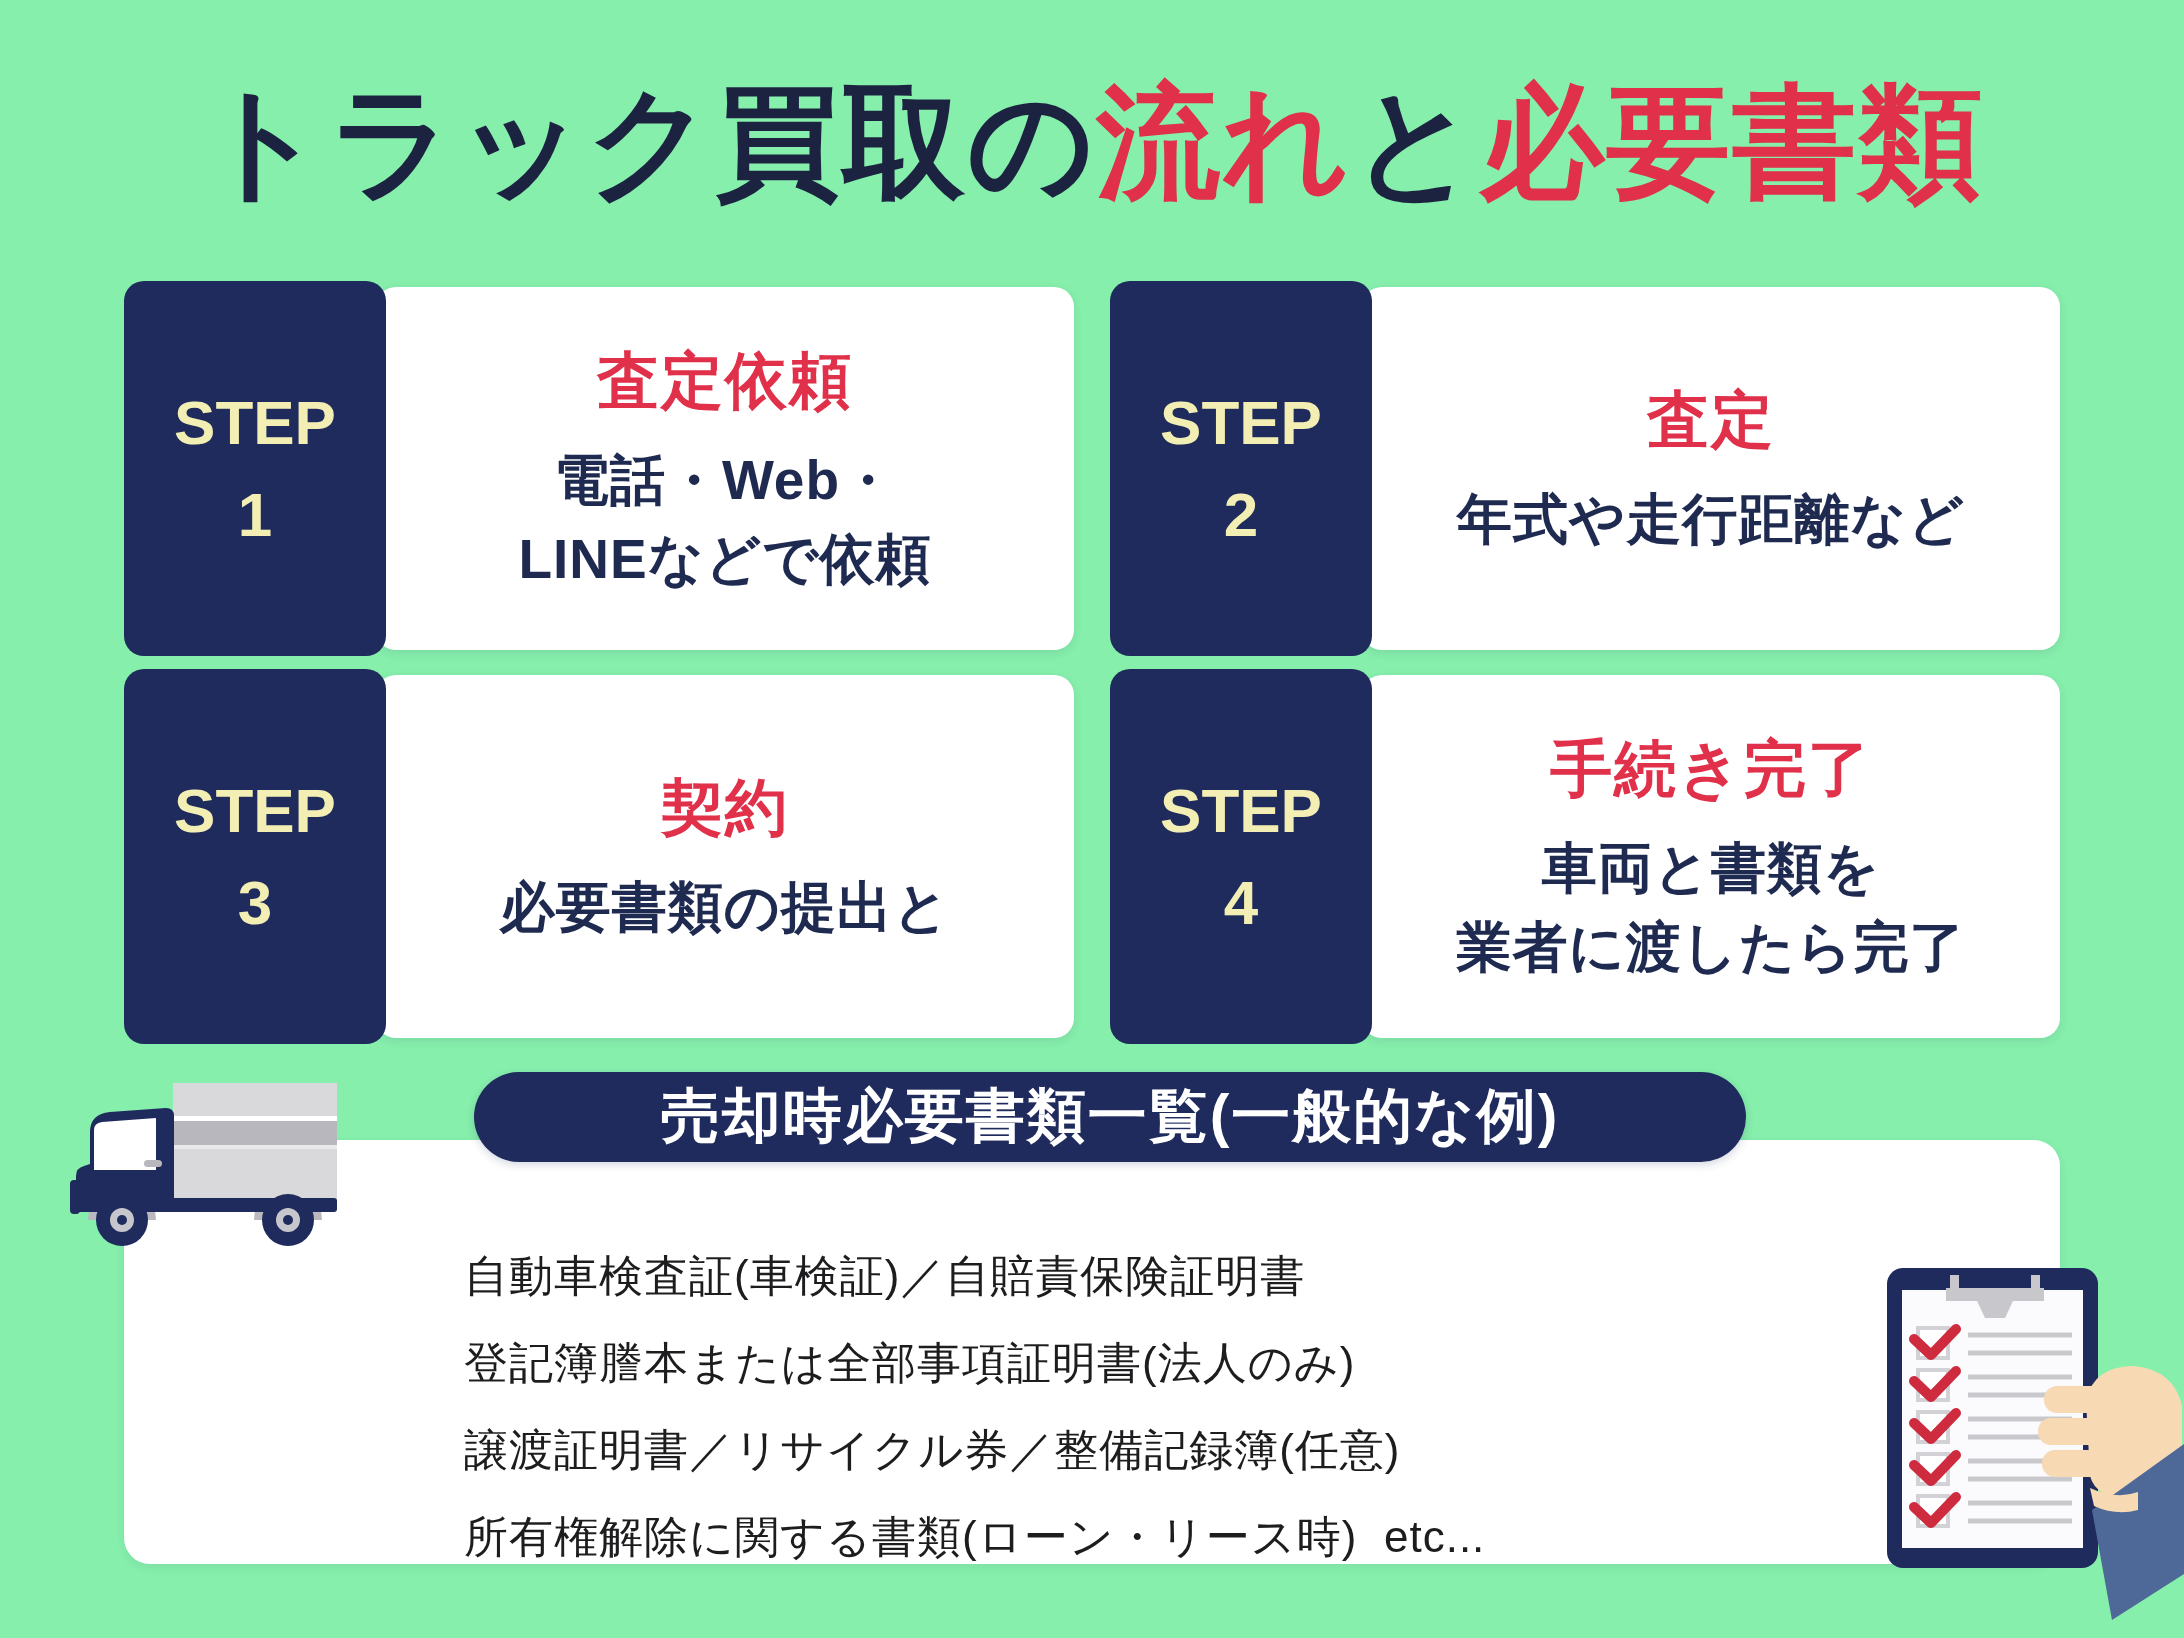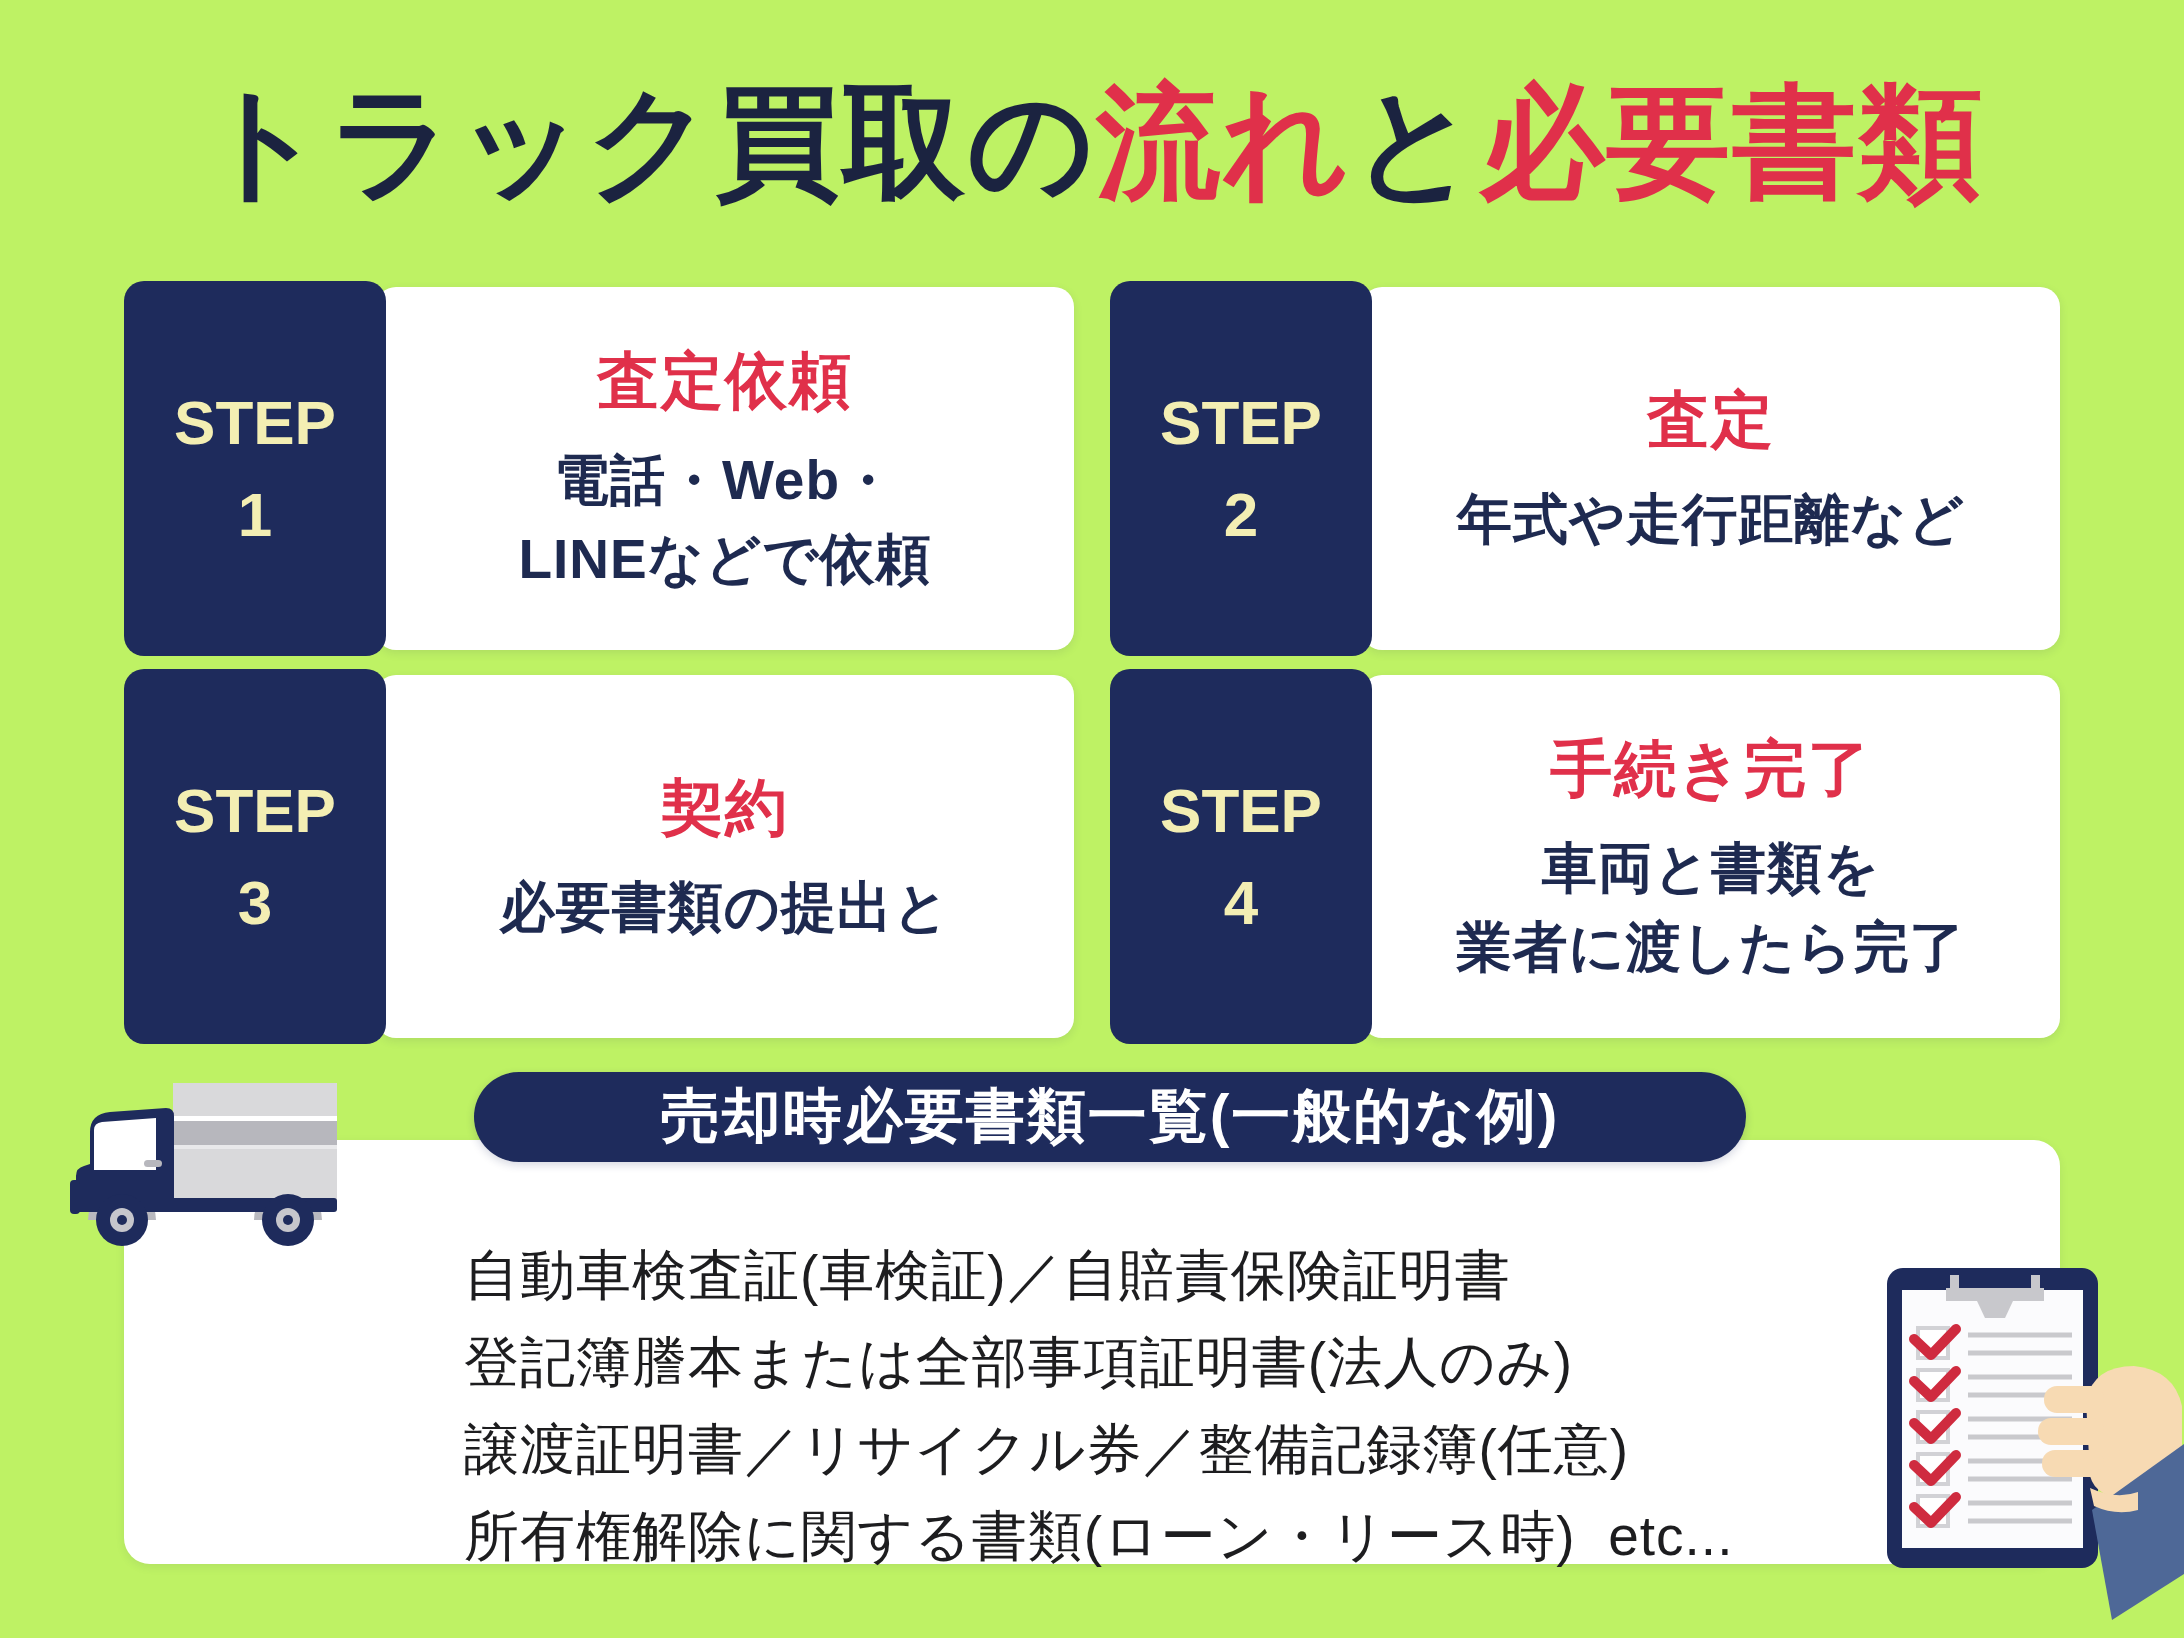--- a/index.html
+++ b/index.html
@@ -1,17 +1,17 @@
 <!DOCTYPE html>
 <html lang="ja"><head>
 <meta charset="utf-8">
 <style>
   html,body{margin:0;padding:0;}
   body{width:2184px;height:1638px;font-family:"Liberation Sans","DejaVu Sans",sans-serif;}
-  .poster{position:relative;width:2184px;height:1638px;background:#bef264;overflow:hidden;text-decoration:underline;}
+  .poster{position:relative;width:2184px;height:1638px;background:#86efac;overflow:hidden;text-decoration:underline;}
 
   
   .title{position:absolute;top:68px;left:0;width:100%;text-align:center;
          font-size:124px;font-weight:900;letter-spacing:2px;line-height:1.2;margin:0;}
   .t-navy{color:#1b2340;}
   .t-red{color:#e0304a;}
 
   
   .cards{position:absolute;left:124px;top:287px;width:1704px;
          display:grid;grid-template-columns:950px 950px;column-gap:36px;row-gap:25px;grid-auto-rows:363px;}
@@ -25,21 +25,21 @@
   .card-title{font-size:62px;font-weight:900;color:#e0304a;margin-bottom:18px;letter-spacing:2px;}
   .card-line{font-size:55px;font-weight:700;color:#1e2a50;line-height:1.42;letter-spacing:1px;}
 
   
   .panel{position:absolute;left:124px;top:1140px;width:1936px;height:424px;background:#ffffff;
          border-radius:26px;z-index:1;box-shadow:0 3px 10px rgba(30,40,90,.08);}
   .pill{position:absolute;left:474px;top:1072px;width:1272px;height:90px;background:#1e2b5c;
         border-radius:60px;z-index:3;display:flex;align-items:center;justify-content:center;
         color:#ffffff;font-size:59px;font-weight:800;letter-spacing:2px;box-shadow:0 3px 8px rgba(30,40,90,.18);}
   .doc-lines{position:absolute;left:464px;top:1232px;z-index:2;}
-  .doc-line{font-size:55px;font-weight:500;color:#1d1d1f;line-height:87px;letter-spacing:1px;white-space:pre;}
+  .doc-line{font-size:44px;font-weight:500;color:#1d1d1f;line-height:87px;letter-spacing:1px;white-space:pre;}
 
   
   .truck{position:absolute;left:70px;top:1080px;width:270px;height:178px;z-index:3;}
   .clipboard{position:absolute;left:1876px;top:1248px;width:308px;height:390px;z-index:4;}
 </style>
 </head>
 <body>
 
 <div class="poster">
 

